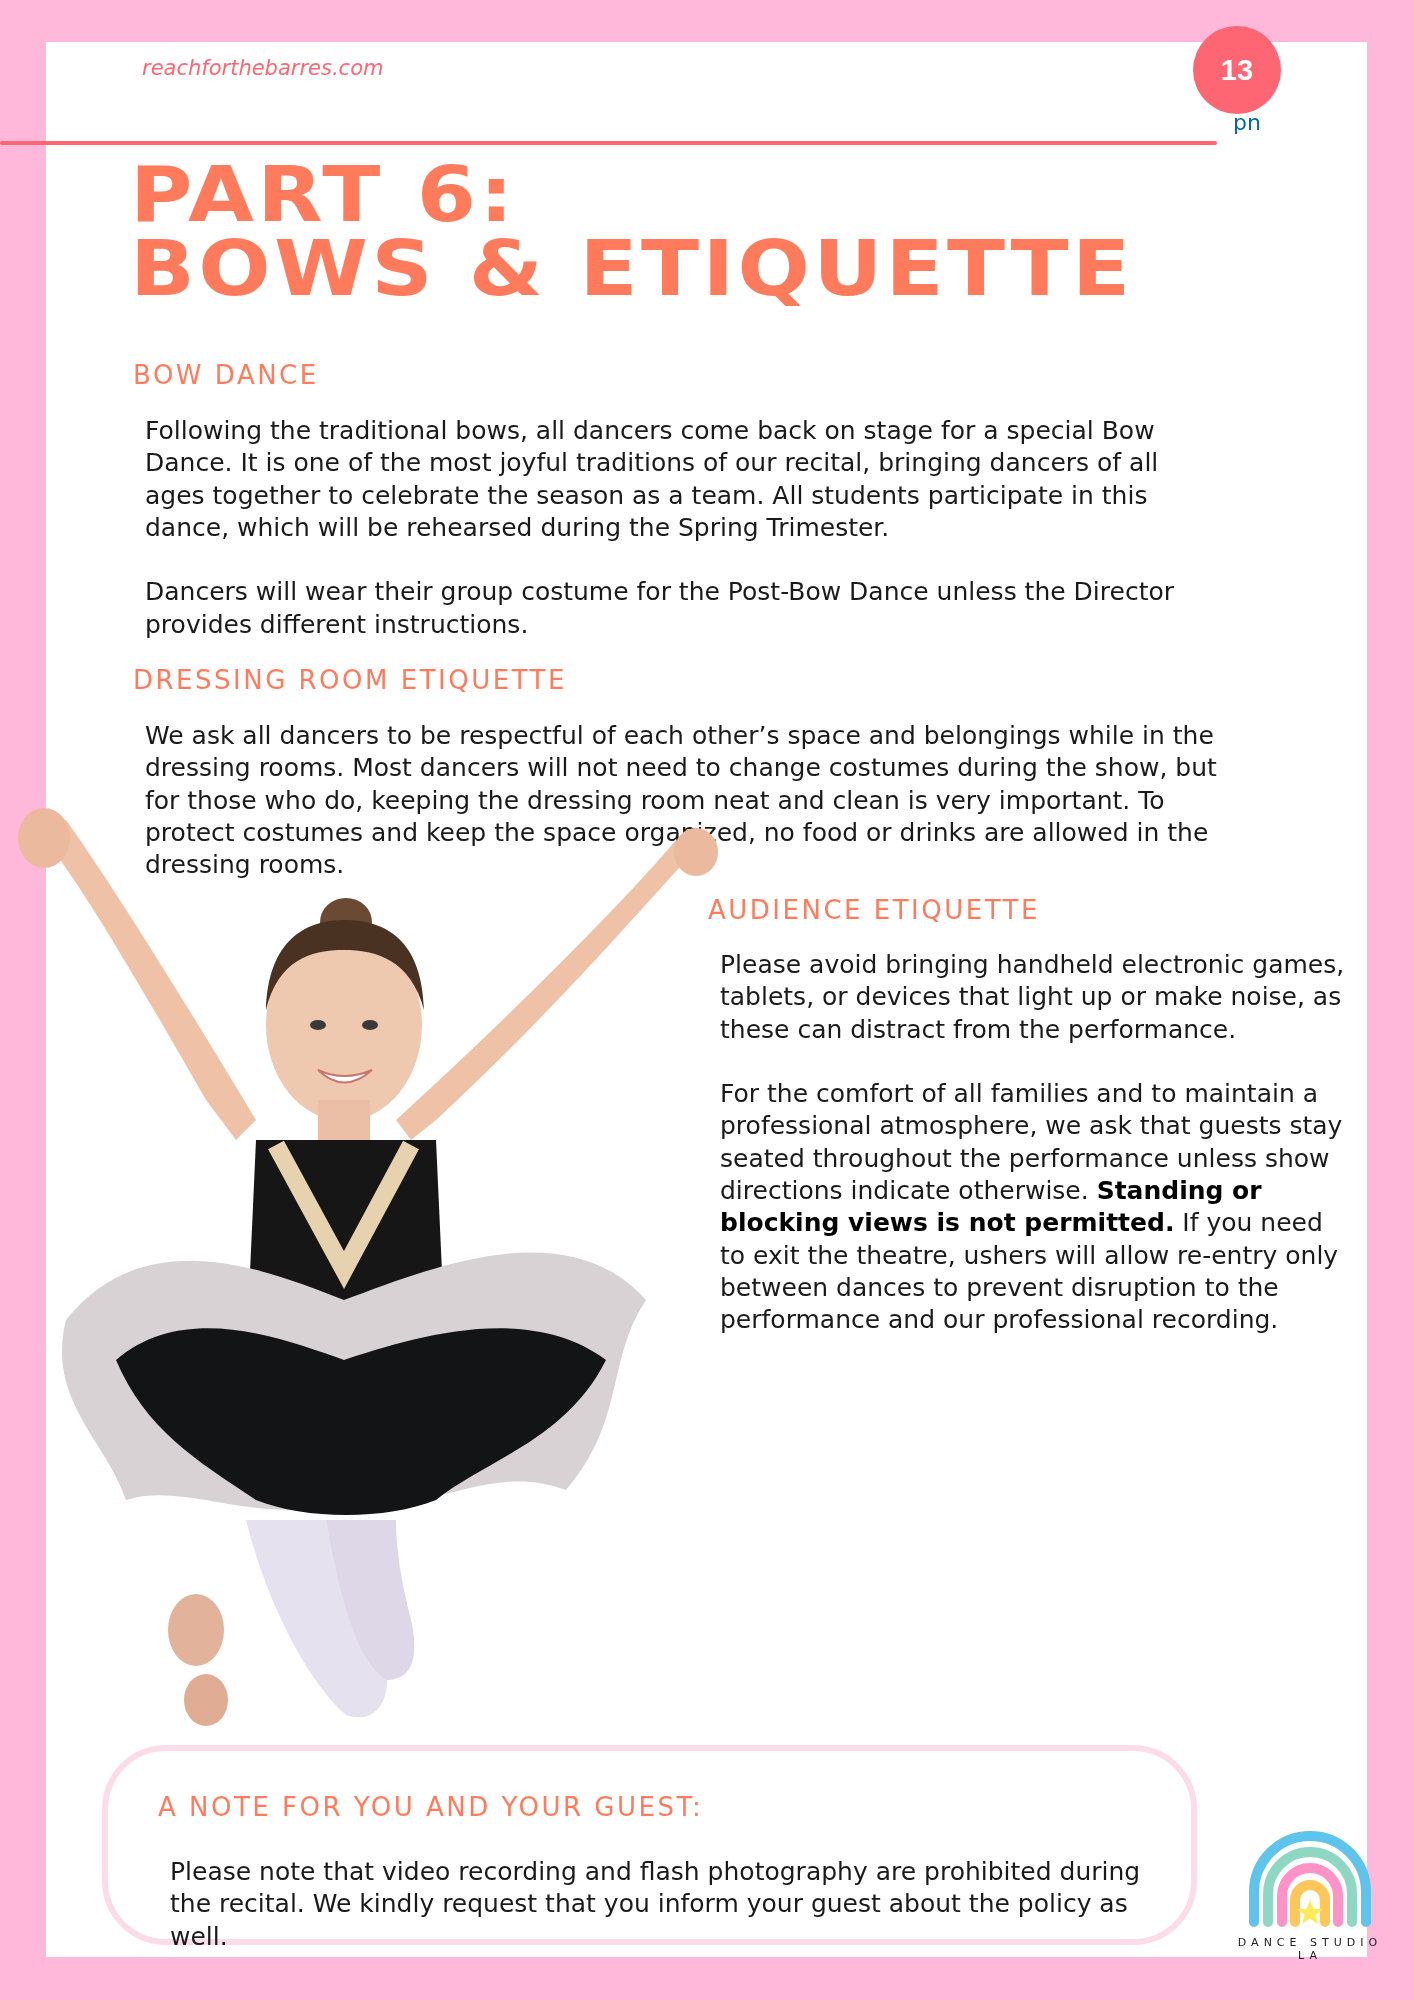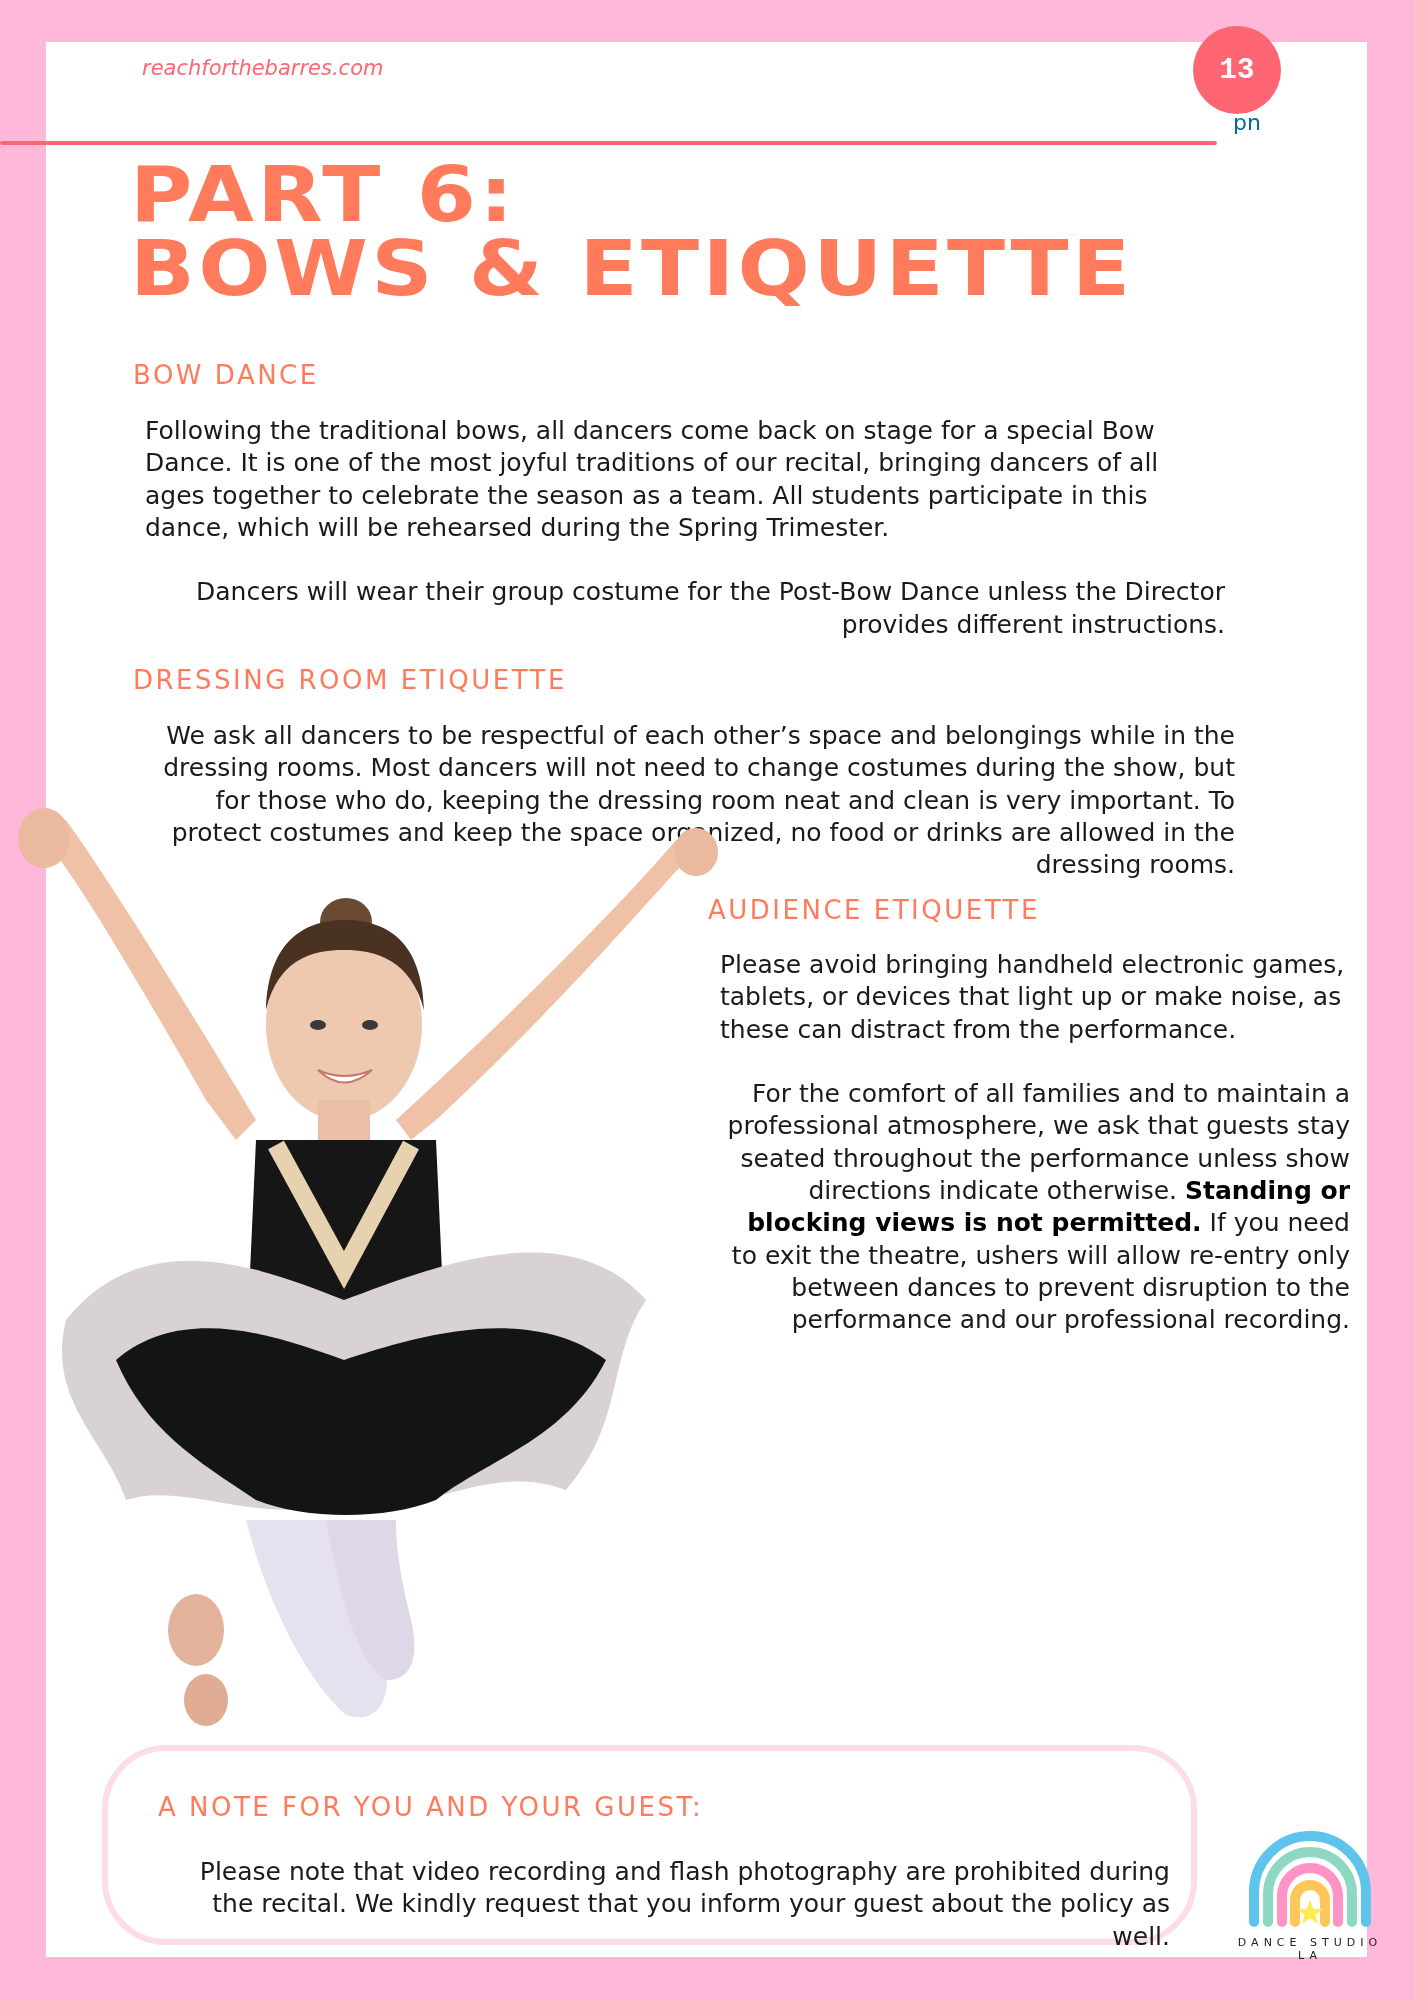--- a/index.html
+++ b/index.html
@@ -19,21 +19,21 @@
     font-size: 21px; color: #FF6673; letter-spacing: 0px;
   }
   .rule {
     position: absolute; left: 0; top: 141px; width: 1217px; height: 4px;
     background: #FF6673; border-radius: 2px;
   }
   .page-badge {
     position: absolute; left: 1193px; top: 26px; width: 88px; height: 88px;
     border-radius: 50%; background: #FF6673; color: #fff;
     display: flex; align-items: center; justify-content: center;
-    font-family: Liberation Mono, monospace; font-weight: bold; font-size: 29px;
+    font-family: Liberation Sans, sans-serif; font-weight: bold; font-size: 29px;
   }
   .badge-sub {
     position: absolute; left: 1233px; top: 110px;
     font-family: "DejaVu Sans", sans-serif; font-size: 22px; color: #0369a1;
   }
   .title {
     position: absolute; left: 130px; top: 158px; margin: 0;
     font-family: "DejaVu Sans", sans-serif; font-weight: bold;
     font-size: 76px; line-height: 74px; letter-spacing: 3px;
     color: #FF7B5C; transform: scaleX(1.12); transform-origin: left top;
@@ -42,21 +42,21 @@
     position: absolute; margin: 0;
     font-family: "DejaVu Sans", sans-serif; font-weight: normal;
     font-size: 26px; letter-spacing: 2.5px; color: #FF7B5C;
   }
   .body {
     position: absolute; margin: 12px;
     font-family: "DejaVu Sans", sans-serif; font-size: 25px; line-height: 32.3px;
     color: #1a1a1a;
   }
   .body p { margin: 0 0 32.3px 0; }
-  .body p:last-child { margin-bottom: 0; text-align: right; }
+  .body p:last-child { margin-bottom: 0; }
   .body b { font-weight: bold; color: #000; }
   .note-box {
     position: absolute; left: 102px; top: 1745px; width: 1095px; height: 200px;
     box-sizing: border-box; border: 6px solid #FDDCEA; border-radius: 64px;
     background: #fff;
   }
   .logo {
     position: absolute; left: 1224px; top: 1830px; width: 172px; height: 124px;
   }
   .logo-text {

